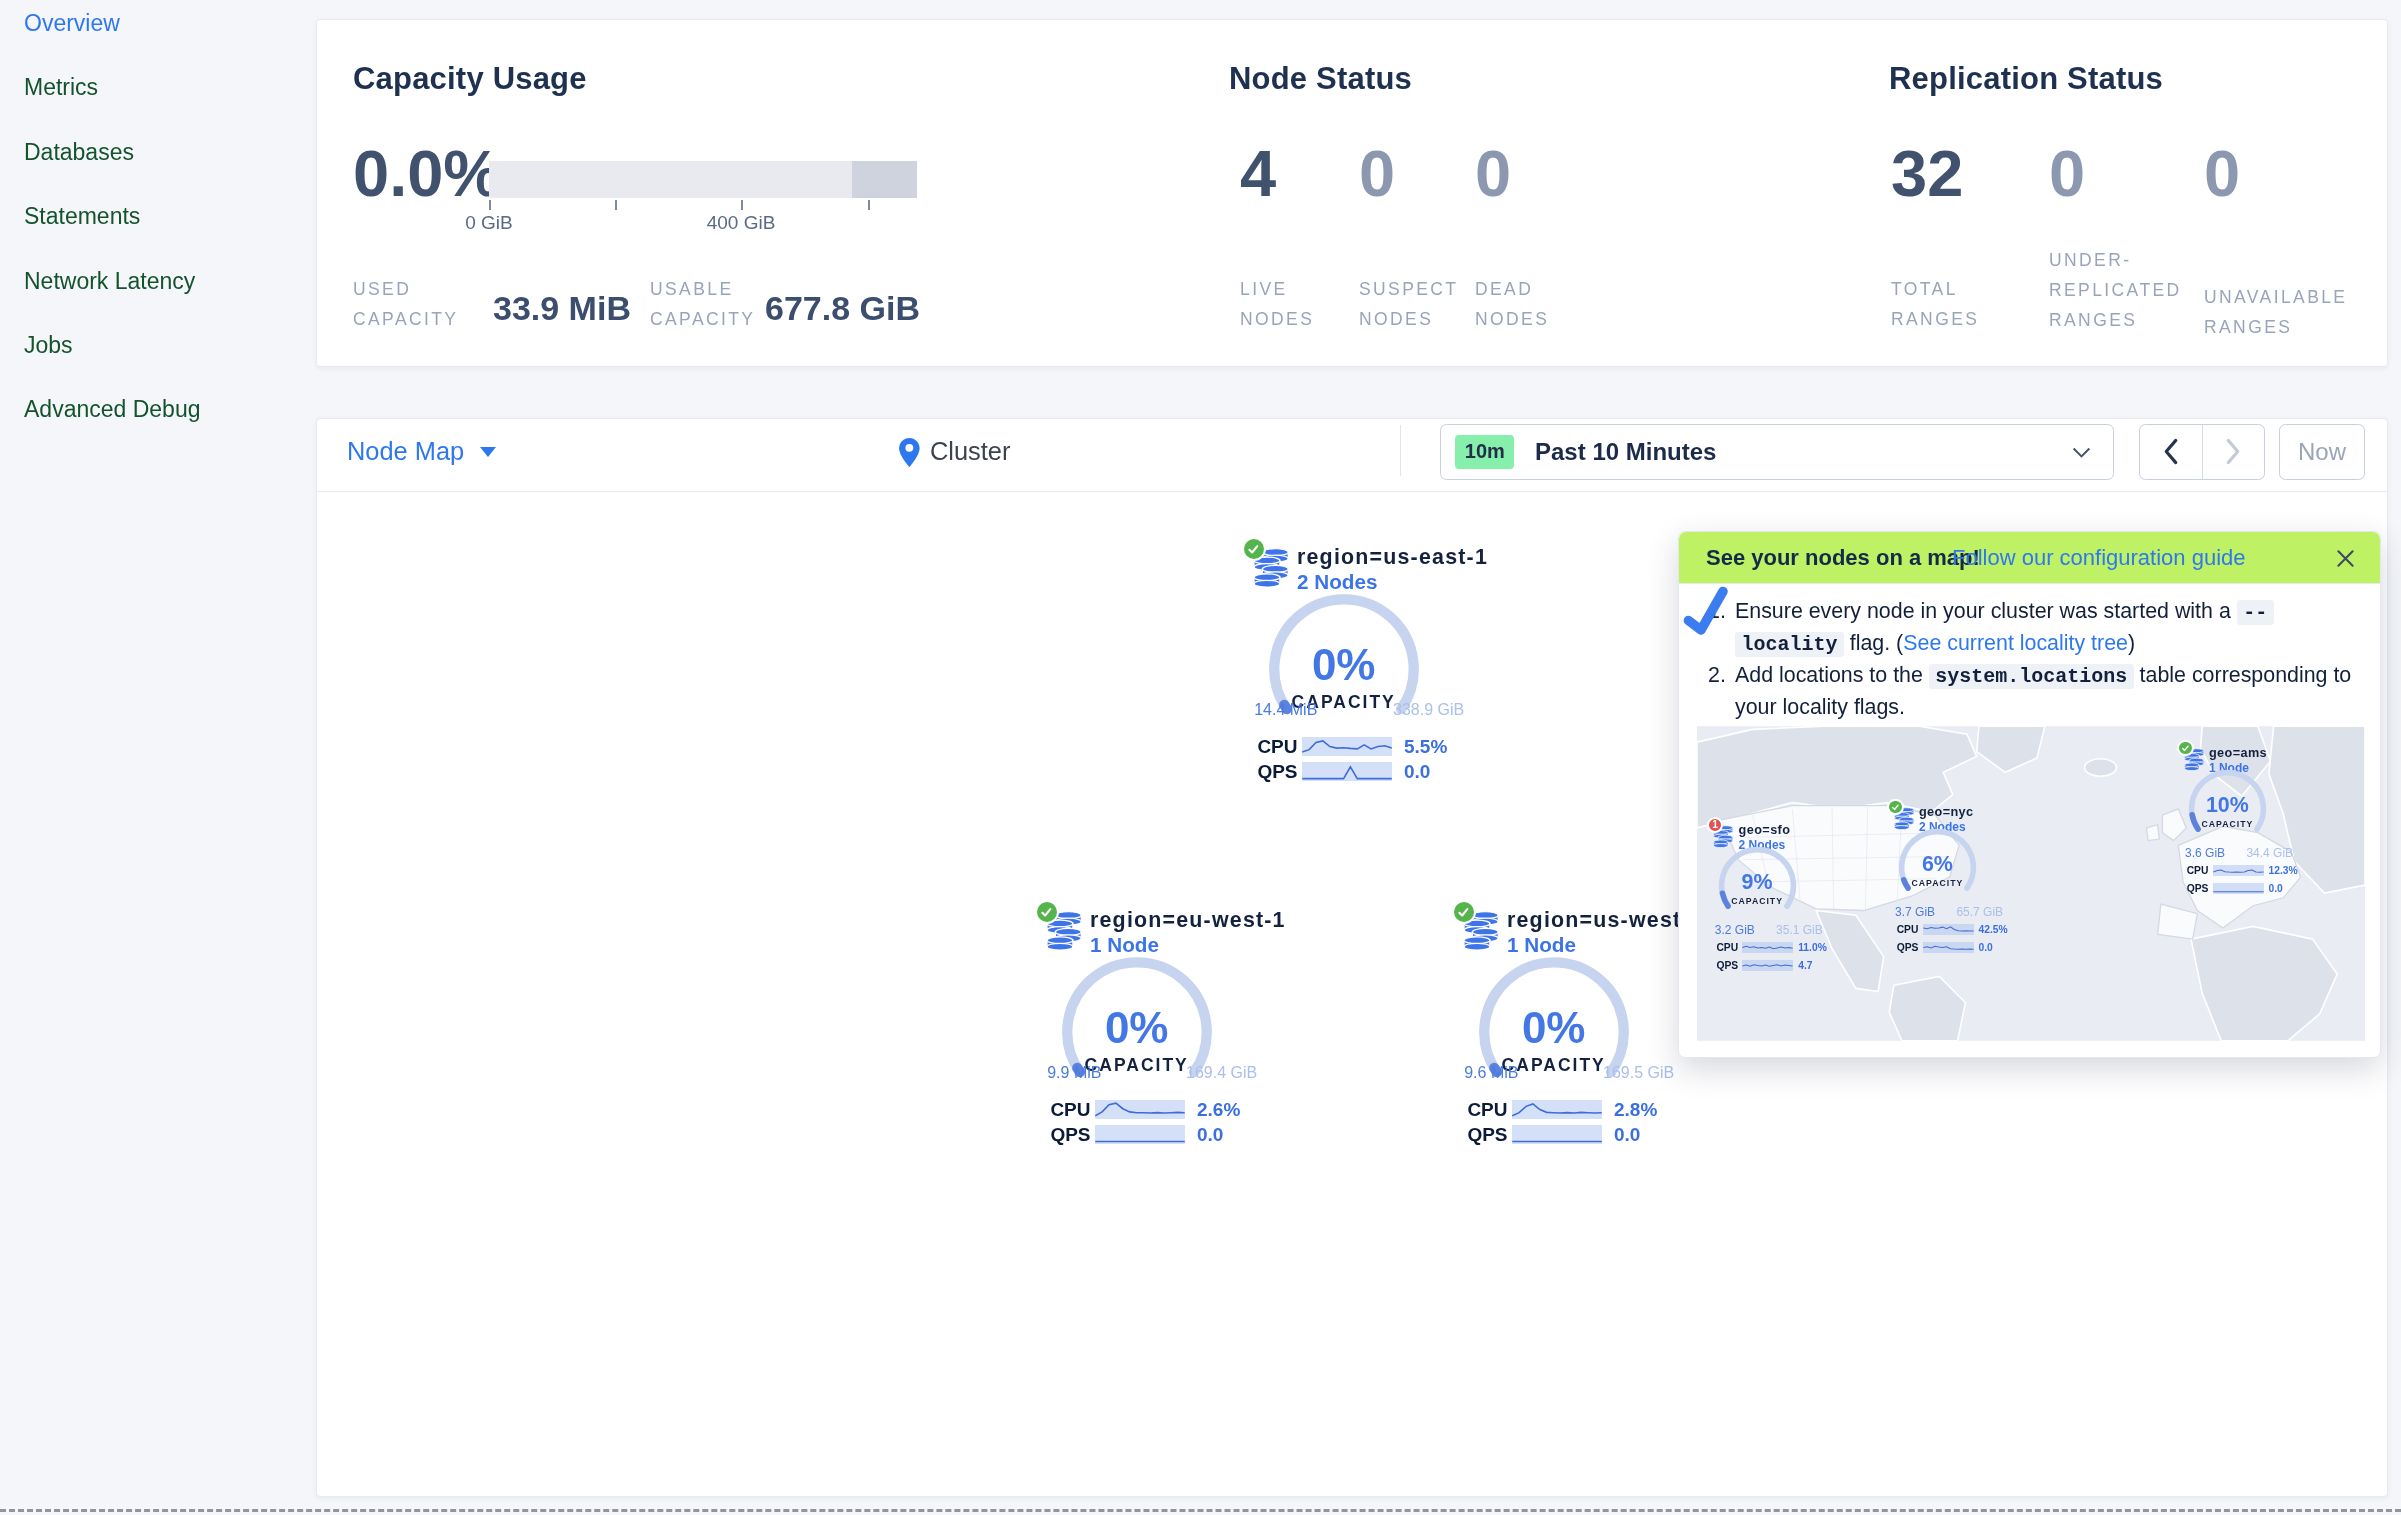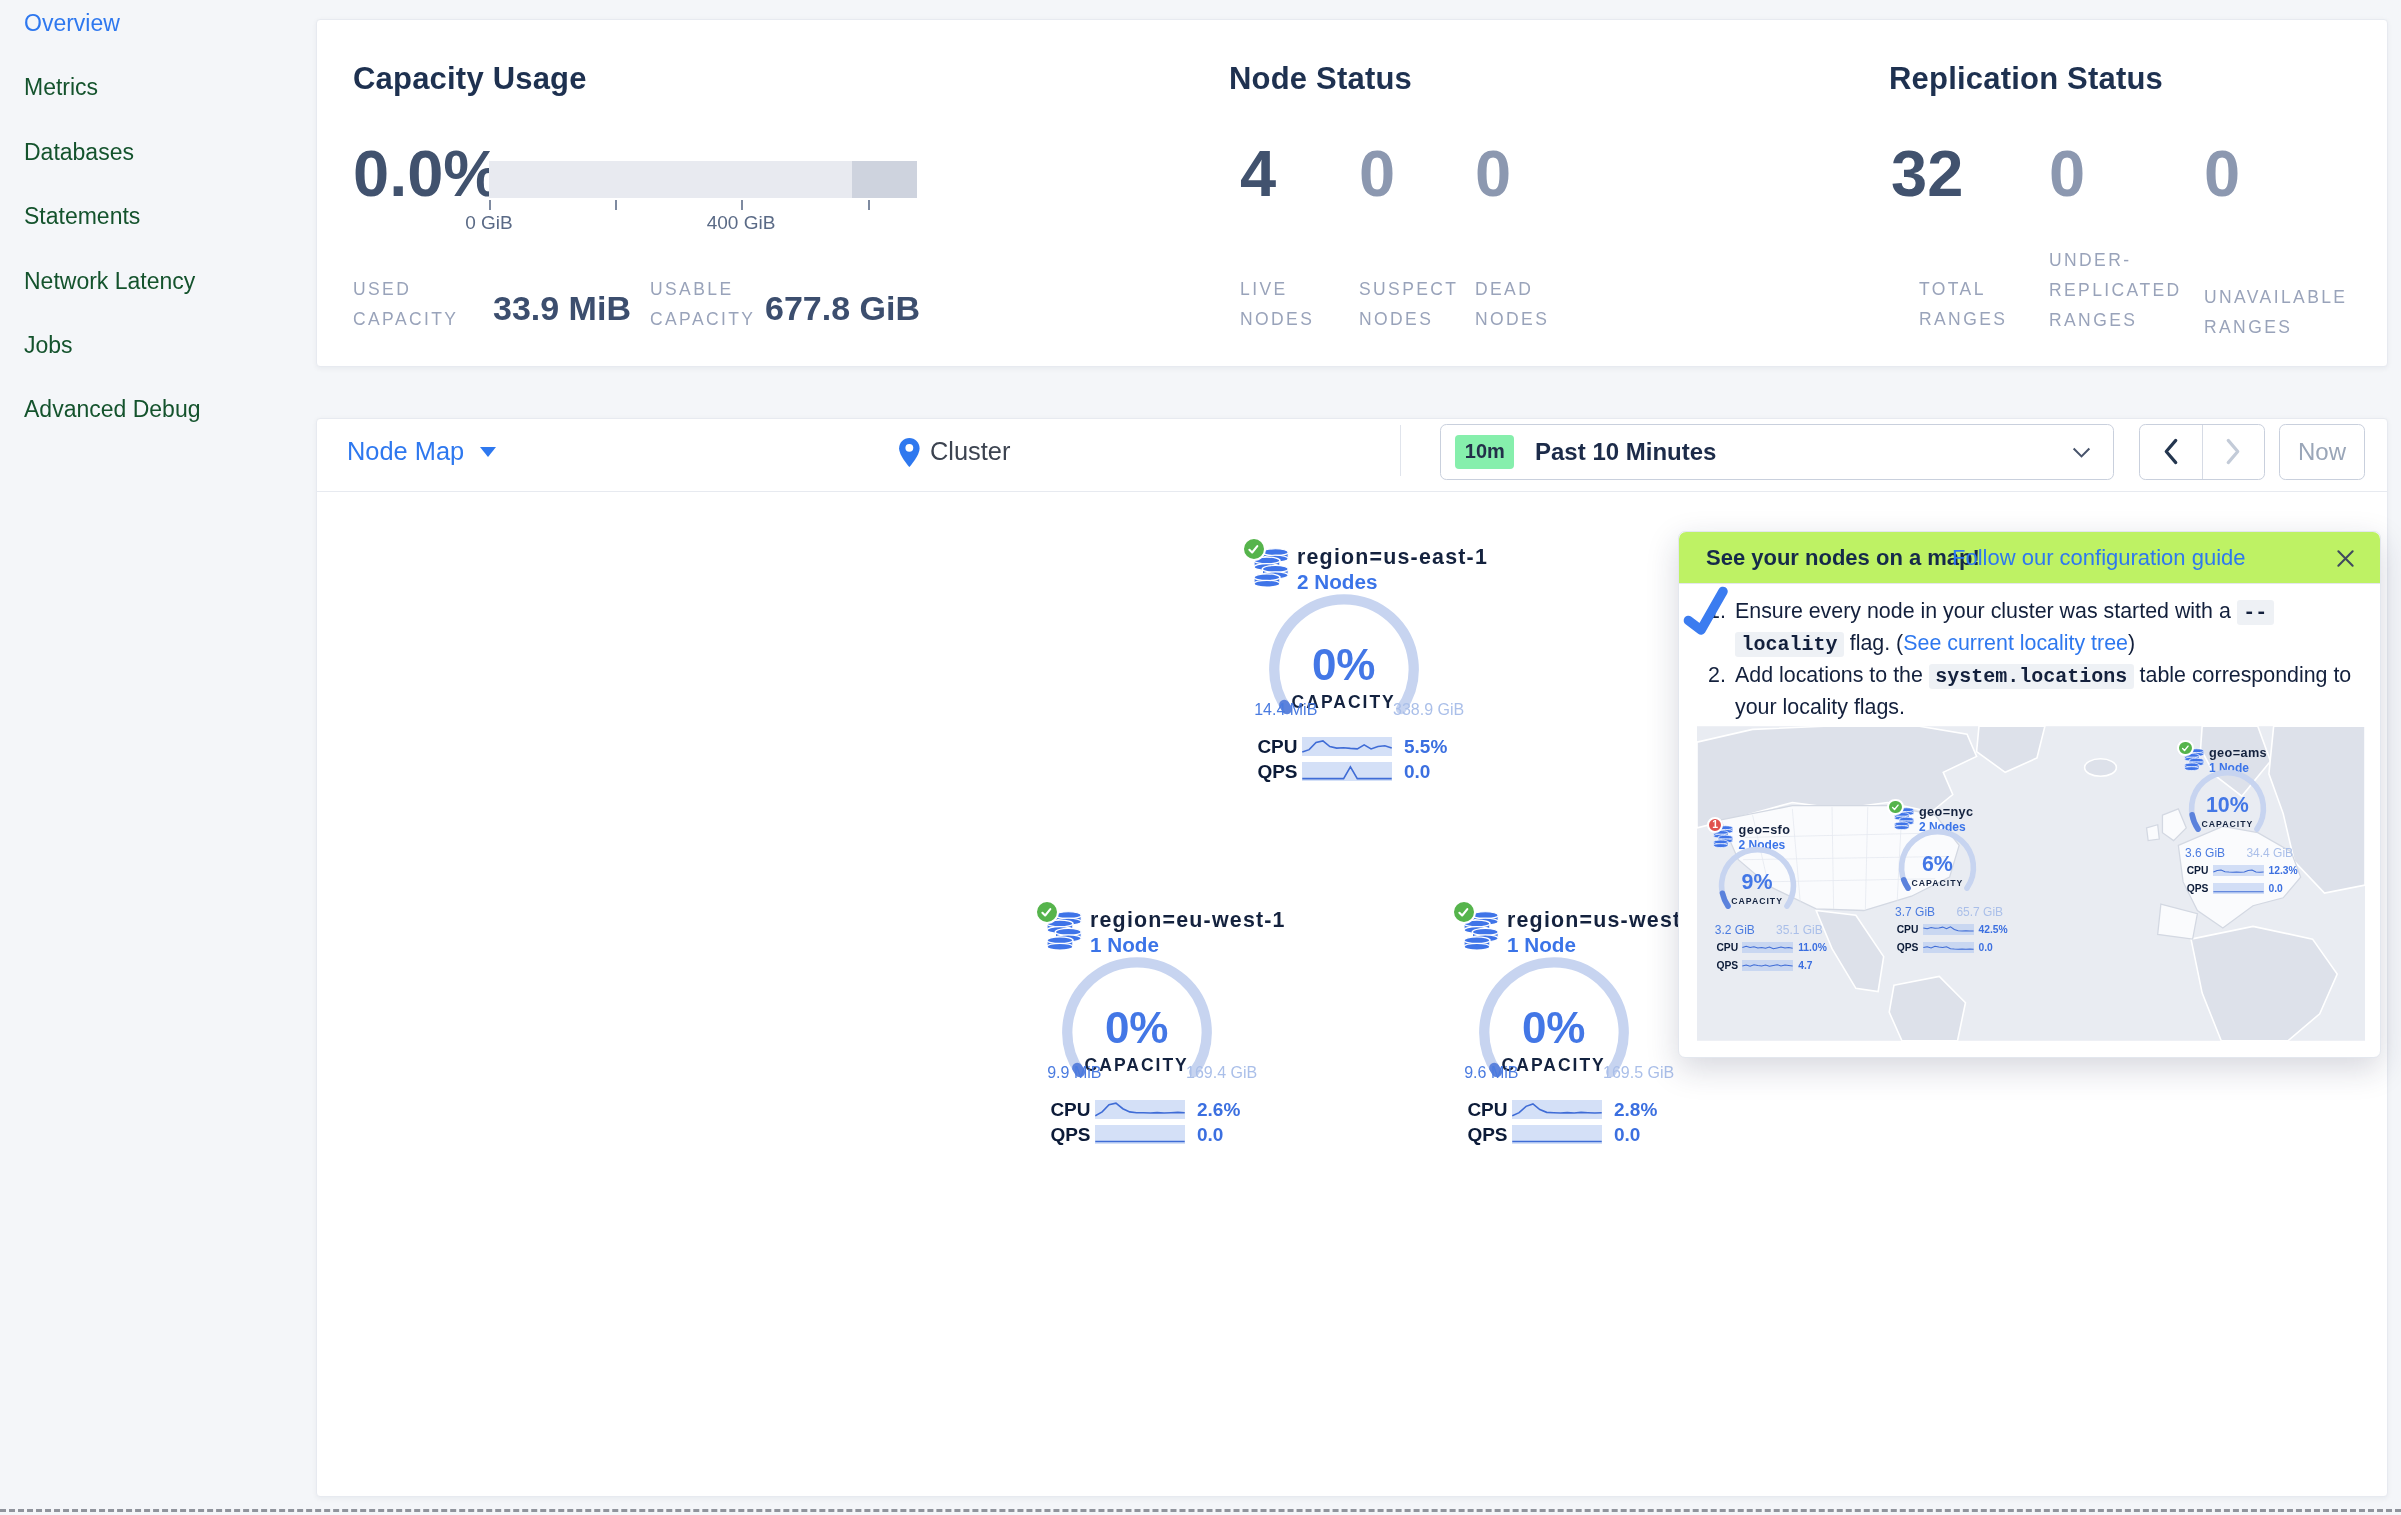--- a/index.html
+++ b/index.html
@@ -162,21 +162,21 @@
         <div class="stat-label" style="left: 923px;"><span>LIVE</span><br><span>NODES</span></div>
         <div class="big-num dim" style="left: 1042px;">0</div>
         <div class="stat-label" style="left: 1042px;"><span>SUSPECT</span><br><span>NODES</span></div>
         <div class="big-num dim" style="left: 1158px;">0</div>
         <div class="stat-label" style="left: 1158px;"><span>DEAD</span><br><span>NODES</span></div>
       </div>
 
     <div class="sec-title" style="left:1572px">Replication Status</div>
     <div id="repl-stats">
         <div class="big-num" style="left: 1574px;">32</div>
-        <div class="stat-label" style="left: 1574px; margin-left: 28px;"><span>TOTAL</span><br><span>RANGES</span></div>
+        <div class="stat-label" style="left: 1574px;"><span>TOTAL</span><br><span>RANGES</span></div>
         <div class="big-num dim" style="left: 1732px;">0</div>
         <div class="stat-label three" style="left: 1732px;"><span>UNDER-</span><br><span>REPLICATED</span><br><span>RANGES</span></div>
         <div class="big-num dim" style="left: 1887px;">0</div>
         <div class="stat-label" style="left: 1887px; margin-top: 8px;"><span>UNAVAILABLE</span><br><span>RANGES</span></div>
       </div>
   </section>
 
   <section class="card" id="map-card">
     <div id="toolbar">
       <div id="view-btn">

